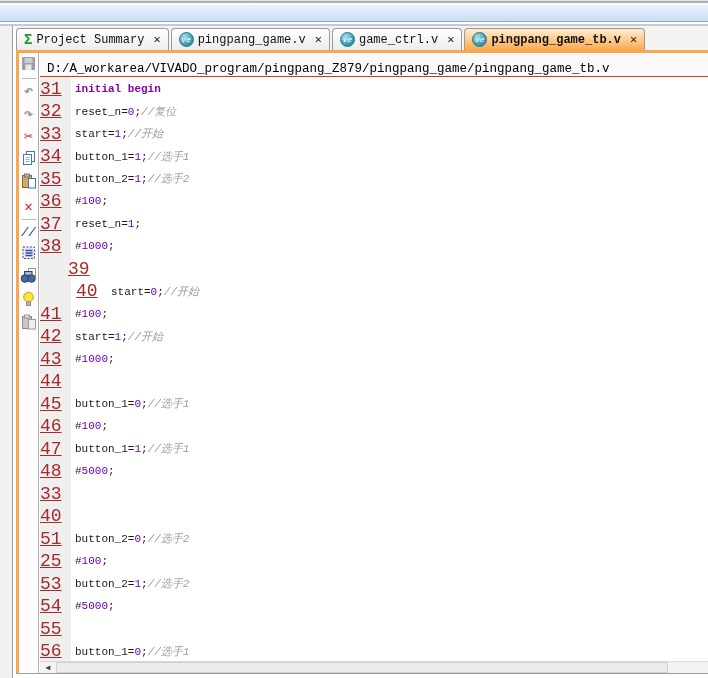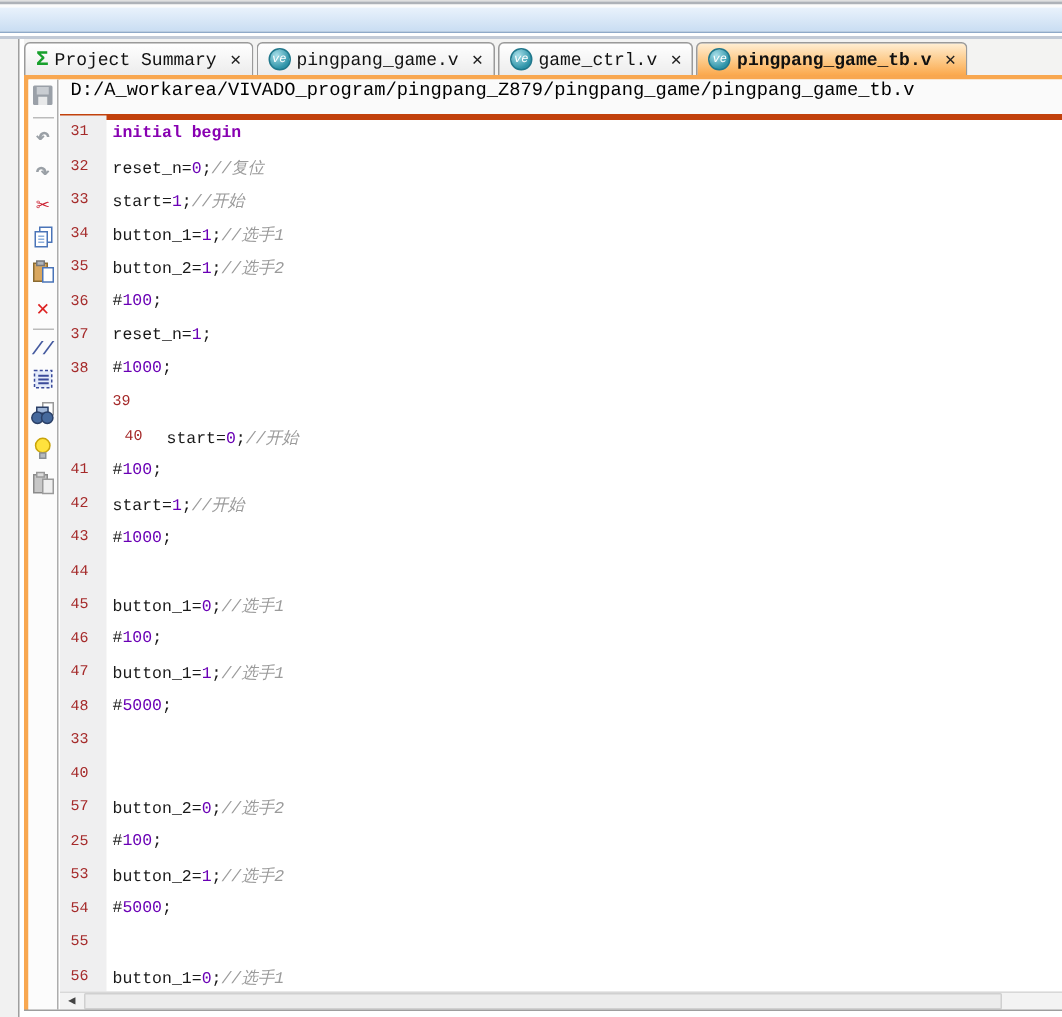--- a/index.html
+++ b/index.html
@@ -28,39 +28,39 @@
     color:#fff;font-size:8px;font-style:italic;font-weight:normal;display:flex;align-items:center;justify-content:center;}
   .tab .close{font-weight:bold;font-size:12px;margin-left:5px;color:#222;}
 
   
   #orange-underline{position:absolute;left:16px;top:50px;width:692px;height:3px;background:var(--accent_orange);}
   #orange-left{position:absolute;left:16px;top:50px;width:3px;height:624px;background:var(--accent_orange);}
   #panel-bottom{position:absolute;left:16px;top:673px;width:692px;height:1px;background:#9e9e9e;}
 
   
   #pathbar{position:absolute;left:40px;top:53px;width:668px;height:23px;background:#fafafa;
-    border-bottom:4px solid #c2410c;display:flex;align-items:flex-start;}
+    border-bottom:1px solid #c2410c;display:flex;align-items:flex-end;}
   #pathbar .pathtext{font-size:12.5px;color:#000;padding-left:7px;white-space:nowrap;}
 
   
   #toolcol{position:absolute;left:19px;top:53px;width:20px;height:620px;background:#fcfcfc;
     border-right:1px solid #adadad;padding-top:2px;box-sizing:border-box;}
   .tool{height:21px;margin-bottom:2px;display:flex;align-items:center;justify-content:center;cursor:default;}
   .toolsep{height:1px;background:#bbbbbb;width:14px;margin:2px auto 2px auto;}
   .tool .glyph{line-height:1;}
   .undo-icon .glyph,.redo-icon .glyph{color:#9aa0a6;font-size:16px;font-weight:bold;}
   .scissors-icon .glyph{color:#cc2233;font-size:15px;}
   .delete-x-icon .glyph{color:#dd2222;font-size:14px;font-weight:bold;}
   .comment-slashes-icon .glyph{color:#44599e;font-size:12px;font-weight:bold;font-style:italic;}
 
   
   #gutter{position:absolute;left:40px;top:77px;width:31px;height:584px;background:#efeff0;}
   #codearea{position:absolute;left:40px;top:77px;width:668px;height:584px;overflow:hidden;cursor:text;}
   .row{position:absolute;left:0;width:100%;height:23px;display:flex;align-items:center;}
-  .lineno{width:26px;flex:none;text-align:center;font-size:10px;color:var(--line_number);}
+  .lineno{width:26px;flex:none;text-align:left;font-size:18px;color:var(--line_number);text-decoration:underline;}
   .codetext{margin-left:9px;font-size:11px;color:#1a1a1a;white-space:pre;}
   .kw{color:var(--keyword);font-weight:bold;}
   .num{color:var(--number);}
   .cm{color:var(--comment);font-style:italic;}
 
   
   #hscroll{position:absolute;left:40px;top:661px;width:668px;height:12px;background:#f3f3f3;
     border-top:1px solid #d8d8d8;display:flex;align-items:center;box-sizing:border-box;}
   #hscroll .arrow{width:16px;text-align:center;font-size:8px;color:#444;line-height:1;}
   #hscroll .thumb{height:9px;width:610px;background:#ececec;border:1px solid #d0d0d0;border-radius:1px;}
@@ -256,21 +256,21 @@
       </div>
       <div class="row" style="top: 405px;">
         <span class="lineno">33</span>
         <span class="codetext"></span>
       </div>
       <div class="row" style="top: 427.5px;">
         <span class="lineno">40</span>
         <span class="codetext"></span>
       </div>
       <div class="row" style="top: 450px;">
-        <span class="lineno">57</span>
+        <span class="lineno">51</span>
         <span class="codetext"><span>button_2=</span><span class="num">0</span><span>;</span><span class="cm">//选手2</span></span>
       </div>
       <div class="row" style="top: 472.5px;">
         <span class="lineno">25</span>
         <span class="codetext"><span>#</span><span class="num">100</span><span>;</span></span>
       </div>
       <div class="row" style="top: 495px;">
         <span class="lineno">53</span>
         <span class="codetext"><span>button_2=</span><span class="num">1</span><span>;</span><span class="cm">//选手2</span></span>
       </div>

